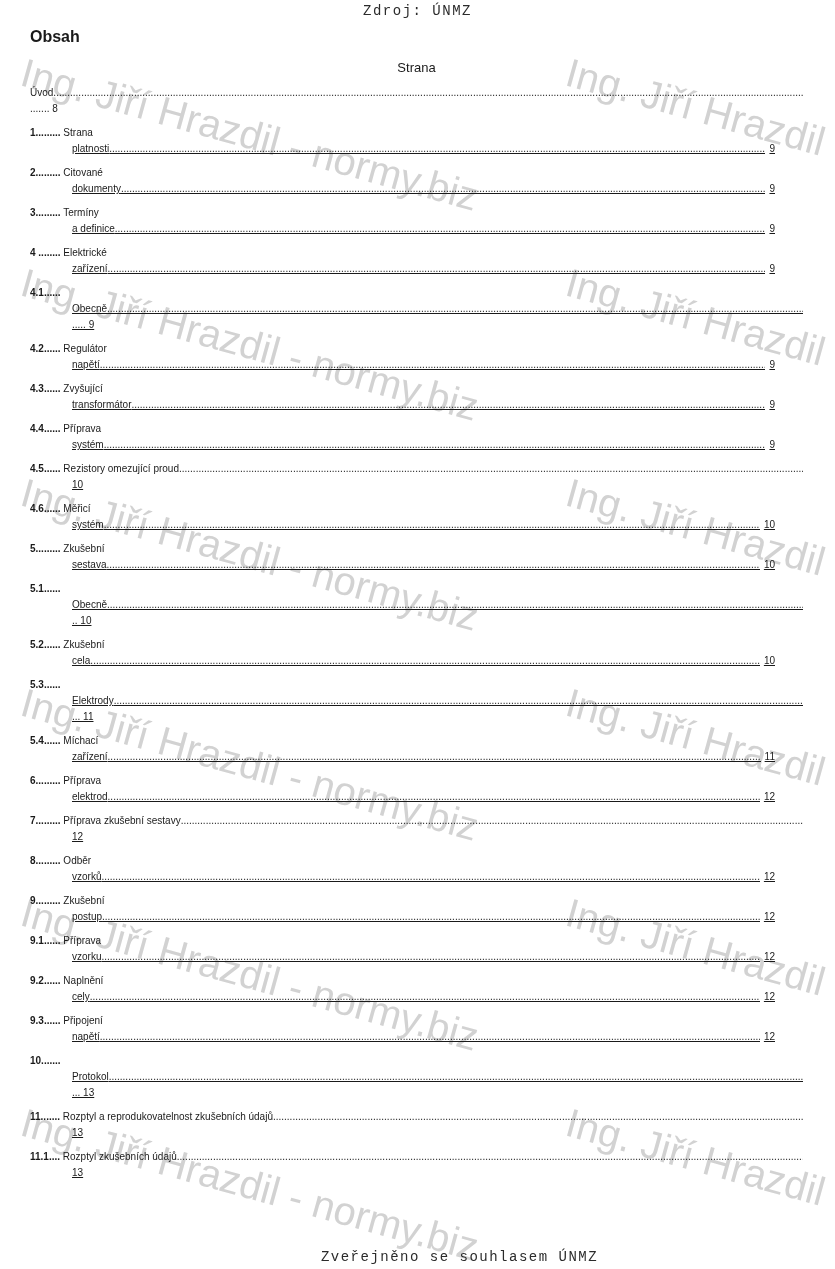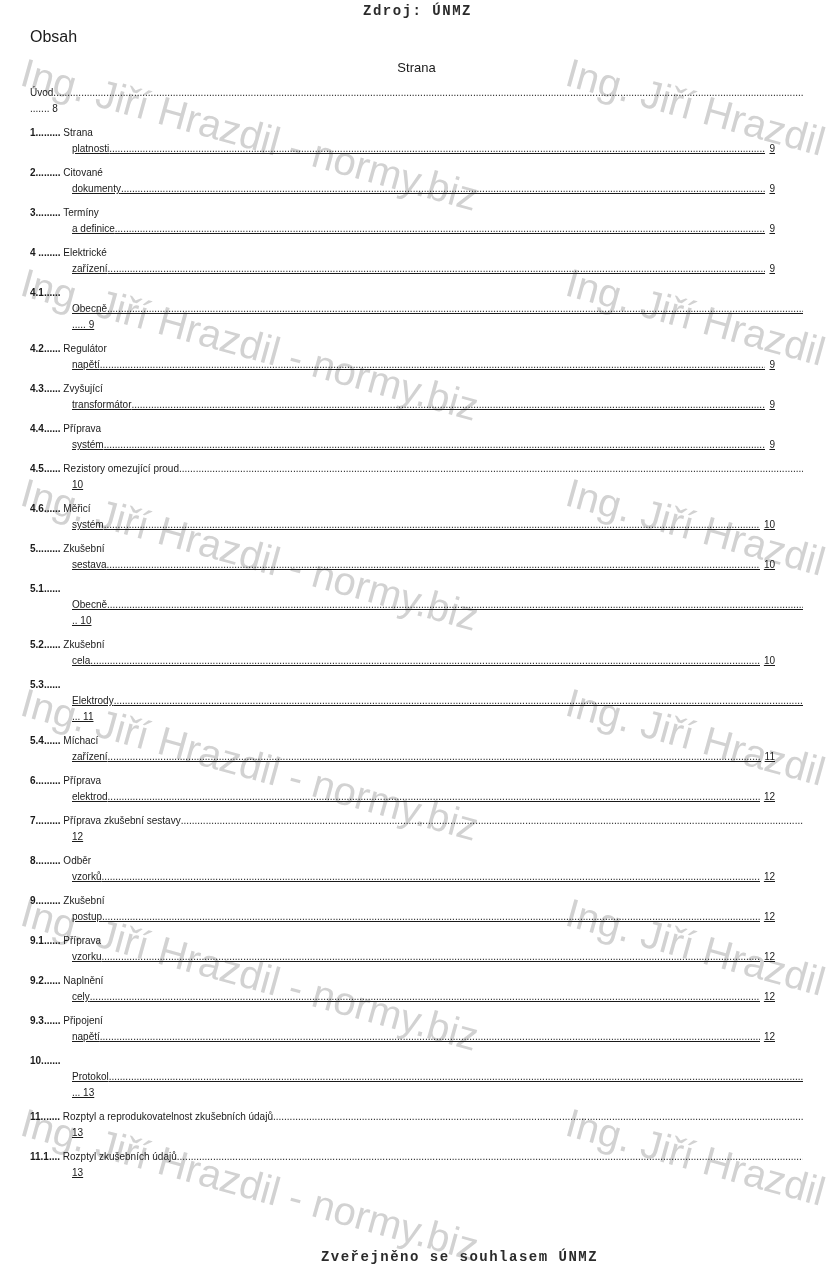--- a/index.html
+++ b/index.html
@@ -3,32 +3,32 @@
 <meta charset="utf-8">
 <style>
   html,body{margin:0;padding:0;}
   body{
     width:835px;height:1269px;position:relative;overflow:hidden;
     background:#ffffff;color:#1a1a1a;
     font-family:"Liberation Sans", sans-serif;
   }
   .mono{
     font-family:"Liberation Mono","DejaVu Sans Mono",monospace;
-    font-size:14px;letter-spacing:1.5px;color:#2b2b2b;font-weight:bold;
+    font-size:14px;letter-spacing:1.5px;color:#2b2b2b;
   }
   .doc-header{position:absolute;top:3px;left:0;width:100%;text-align:center;z-index:2;}
   .doc-footer{position:absolute;top:1249px;left:0;width:100%;text-align:center;z-index:2;padding-left:42px;}
   .wm-layer{position:absolute;inset:0;z-index:0;pointer-events:none;}
   .wm{
     position:absolute;white-space:nowrap;
     font-size:40px;font-weight:400;
     transform:rotate(15.5deg);transform-origin:left top;
   }
   .content{position:absolute;left:30px;right:32px;top:28px;z-index:1;}
-  .toc-title{font-size:16px;font-weight:normal;margin:0 0 16px 0;line-height:17px;}
+  .toc-title{font-size:16px;font-weight:bold;margin:0 0 16px 0;line-height:17px;}
   .strana{font-size:13px;text-align:center;line-height:14px;margin-bottom:10px;}
   .entry{margin-bottom:8px;font-size:10px;line-height:16px;}
   .line{display:flex;align-items:baseline;white-space:pre;}
   .line.ind{padding-left:42px;text-decoration:underline;}
   .num{font-weight:bold;flex:none;}
   .txt{flex:none;}
   .leader{flex:1 1 auto;overflow:hidden;white-space:nowrap;}
   .page{flex:none;padding-left:4px;margin-right:28px;}
 </style>
 </head>

